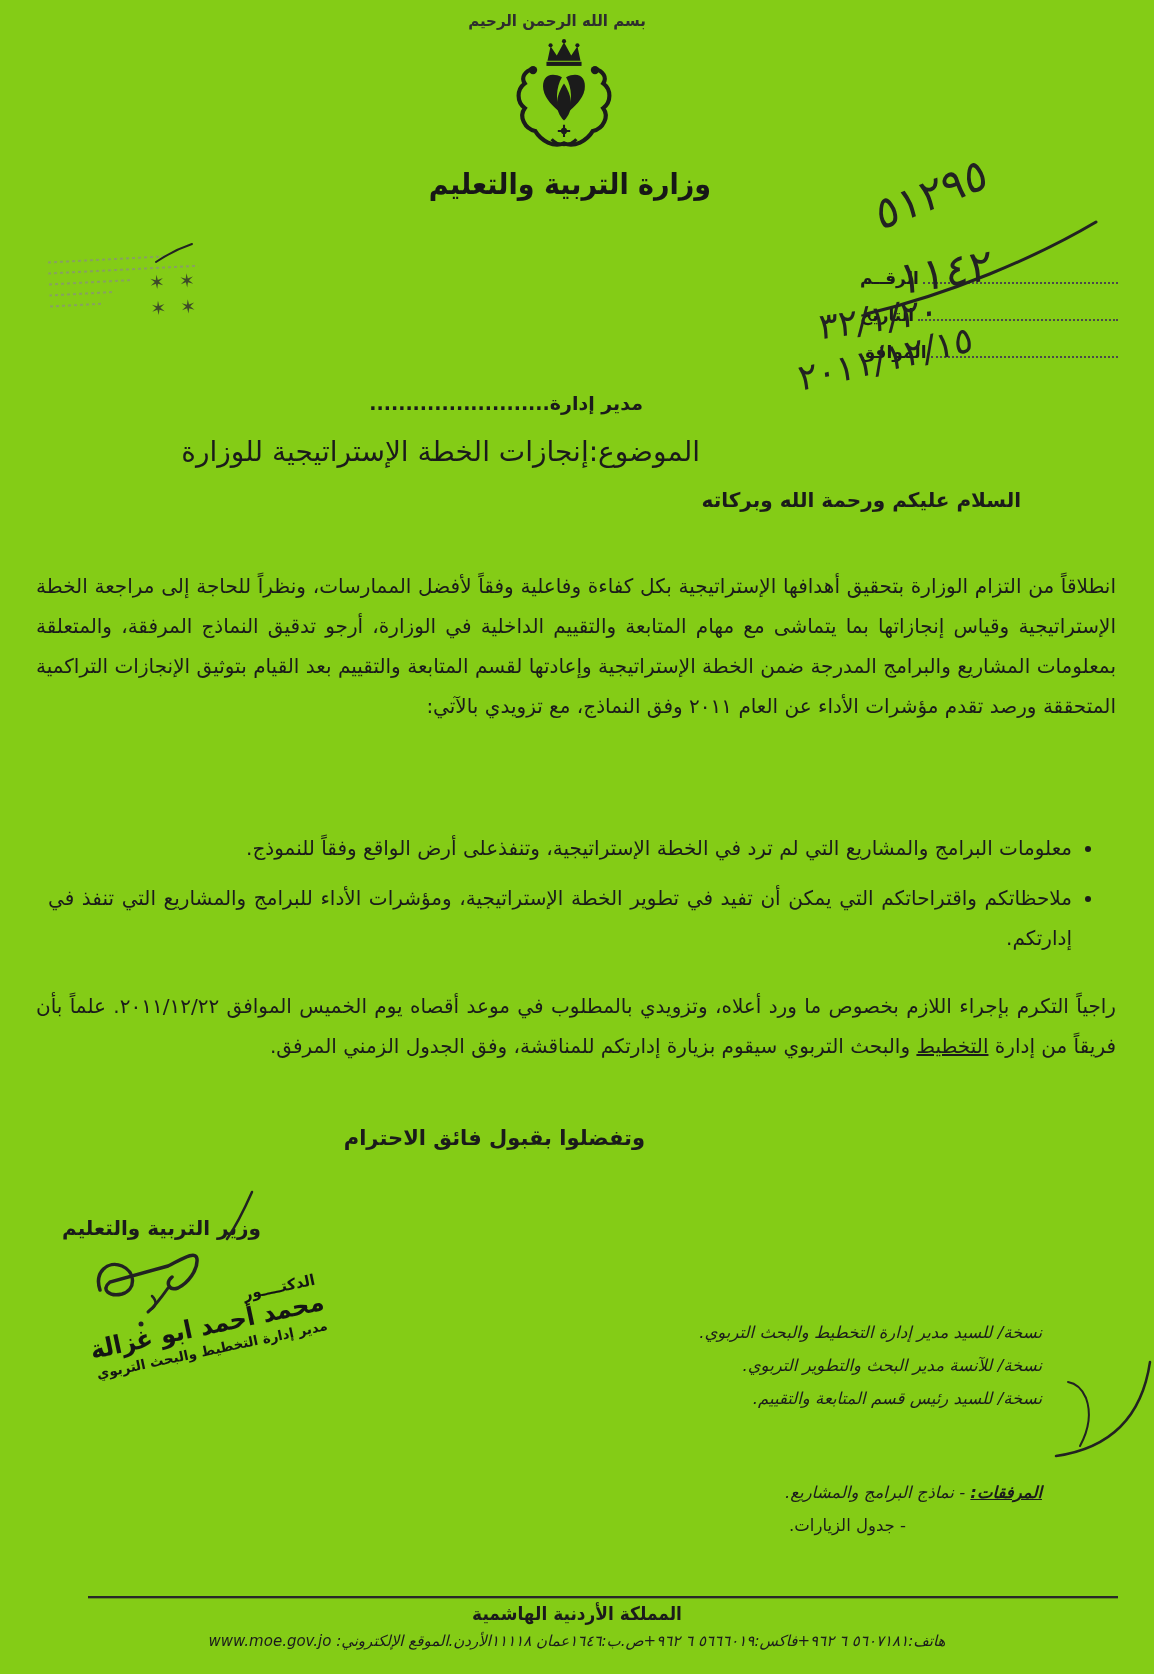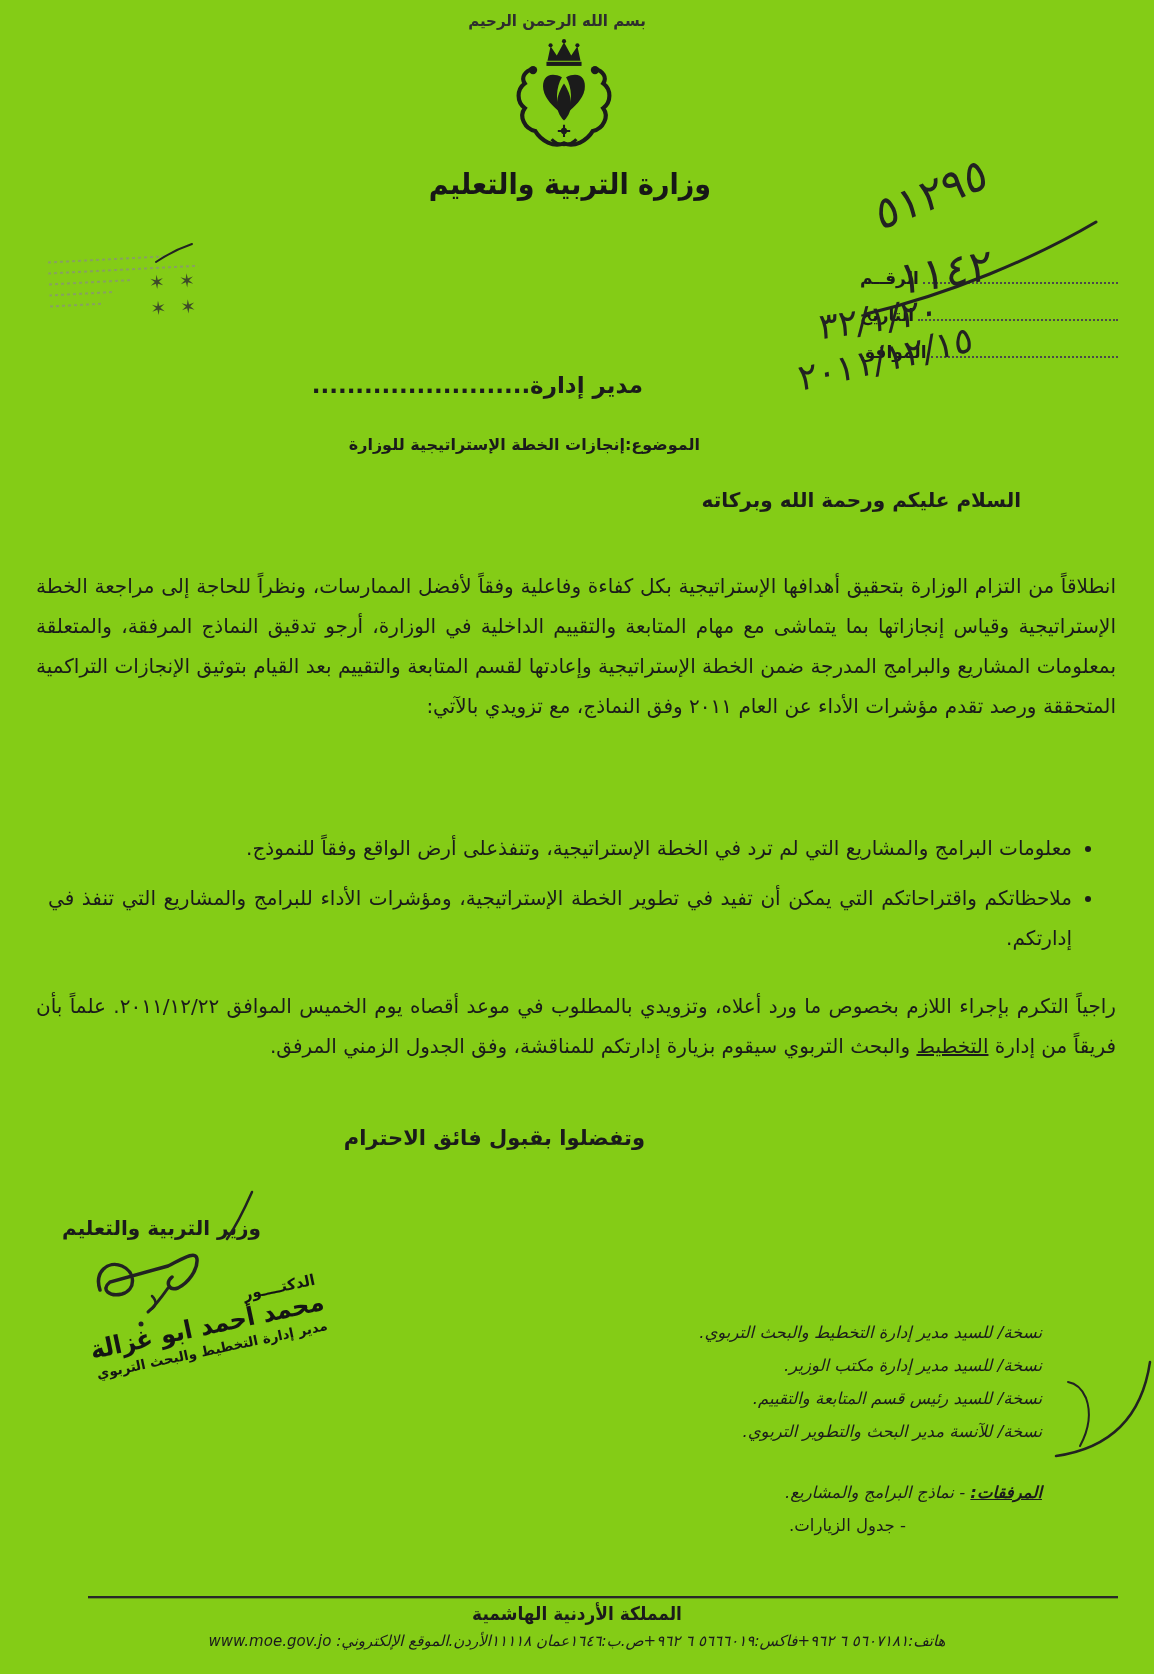--- a/index.html
+++ b/index.html
@@ -28,22 +28,22 @@
   .ref-row .lbl{font-size:17px; font-weight:bold; white-space:nowrap; padding-right:4px;}
   .ref-row .dots{flex:1; border-bottom:2px dotted #4a4a4a; height:1px; margin-bottom:4px;}
   .ref-1{top:268px;} .ref-2{top:305px;} .ref-3{top:342px;}
 
   
   .stamp-faint{top:248px; left:50px; width:170px; height:112px; transform:rotate(-3deg); opacity:.8;}
   .stamp-faint .ln{height:2px; background:repeating-linear-gradient(90deg,#8a8a8a 0 3px, transparent 3px 6px); margin:9px 0; opacity:.8;}
   .stamp-stars{position:absolute; top:22px; left:92px; width:76px; line-height:26px; font-size:19px; color:#2d2d2d; letter-spacing:14px; text-align:center;}
 
   
-  .recipient{top:372px; right:511px; font-size:23px; font-weight:bold;margin-left:37px;}
-  .subject{top:435px; right:454px; font-size:16px; font-weight:bold;}
+  .recipient{top:392px; right:511px; font-size:19px; font-weight:bold;margin-left:37px;}
+  .subject{top:435px; right:454px; font-size:28px; font-weight:normal;}
   .greeting{top:488px; right:133px; font-size:20px; font-weight:bold;}
   .para{right:38px; width:1080px; font-size:20px; line-height:40px; text-align:justify; text-align-last:right;}
   .p1{top:546px;}
   .bullets{top:828px; right:56px; width:1024px; margin:0; padding:0 26px 0 0; font-size:20px; line-height:40px; text-align:justify; text-align-last:right;}
   .bullets li{margin-bottom:10px;}
   .closing{top:966px;}
   .u{text-decoration:underline;}
   .valediction{top:1126px; right:509px; font-size:21px; font-weight:bold;}
 
   
@@ -142,23 +142,22 @@
 
   <div class="abs minister-title rtl nowrap">وزير التربية والتعليم</div>
   <div class="abs name-stamp rtl">
     <div class="pre">الدكتــــور</div>
     <div class="nm">محمد أحمد ابو غزالة</div>
     <div class="ttl">مدير إدارة التخطيط والبحث التربوي</div>
   </div>
 
   <div class="abs cc rtl">
     <div>نسخة/ للسيد مدير إدارة التخطيط والبحث التربوي.</div>
-    <div>نسخة/ للسيد مدير إدارة مكتب الوزير.</div>
+    <div>نسخة/ للآنسة مدير البحث والتطوير التربوي.</div>
     <div>نسخة/ للسيد رئيس قسم المتابعة والتقييم.</div>
-    <div>نسخة/ للآنسة مدير البحث والتطوير التربوي.</div>
   </div>
   <div class="abs attach-1 rtl nowrap"><span class="lab">المرفقات:</span><span> - نماذج البرامج والمشاريع.</span></div>
   <div class="abs attach-2 rtl nowrap">- جدول الزيارات.</div>
 
   <div class="abs footer-line"></div>
   <div class="abs footer-country rtl">المملكة الأردنية الهاشمية</div>
   <div class="abs footer-contact rtl">هاتف:٥٦٠٧١٨١ ٦ ٩٦٢+فاكس:٥٦٦٦٠١٩ ٦ ٩٦٢+ص.ب:١٦٤٦عمان ١١١١٨الأردن.الموقع الإلكتروني: www.moe.gov.jo</div>
 
   <svg class="overlay" width="1154" height="1674" viewBox="0 0 1154 1674">
     <g fill="none" stroke="#222" stroke-linecap="round">

